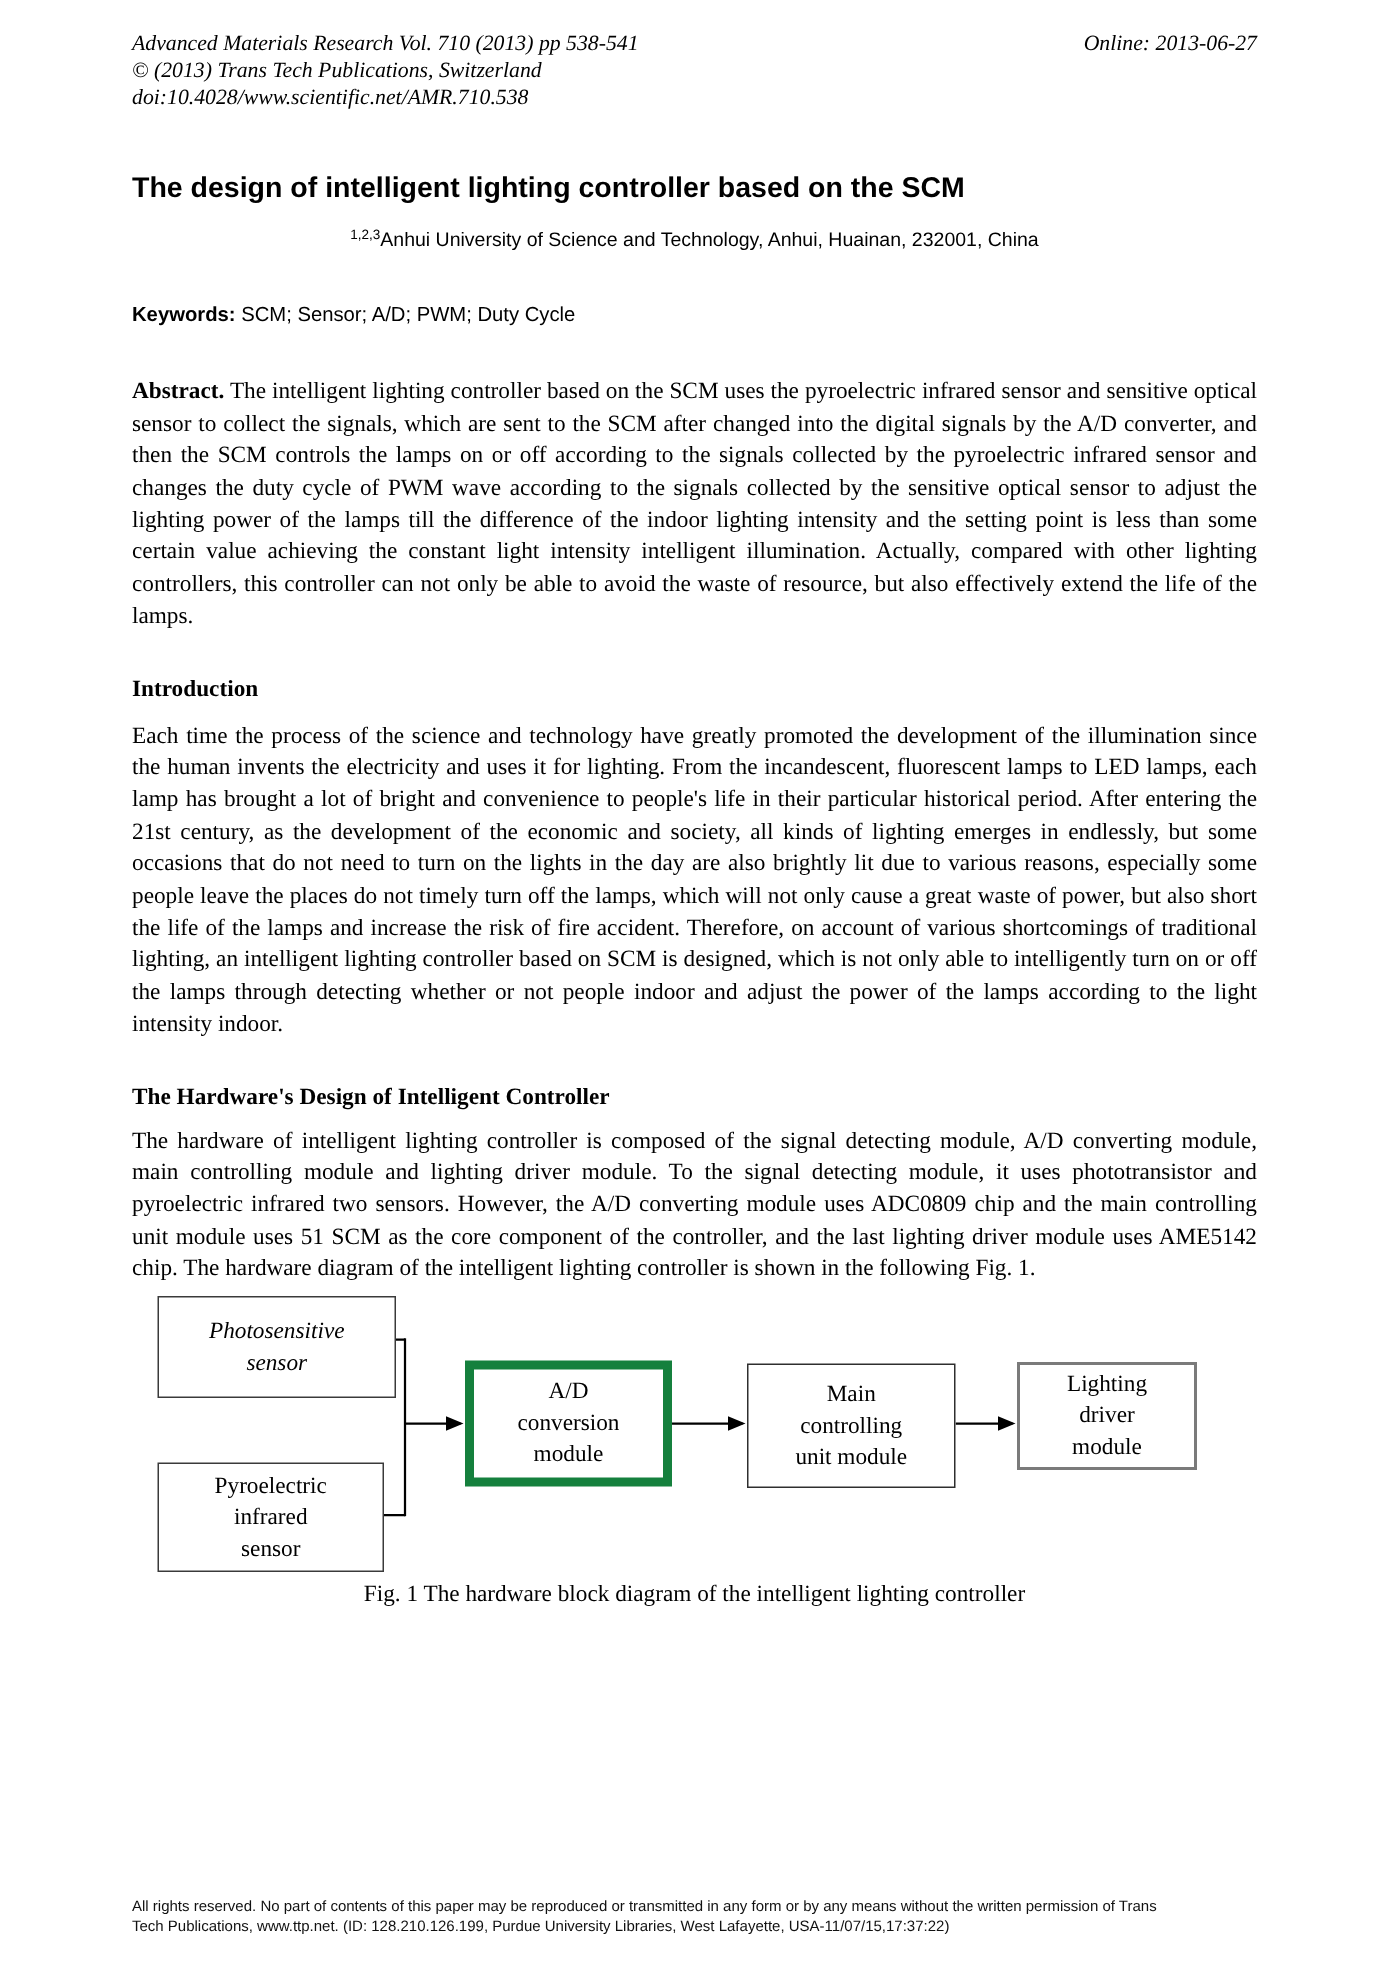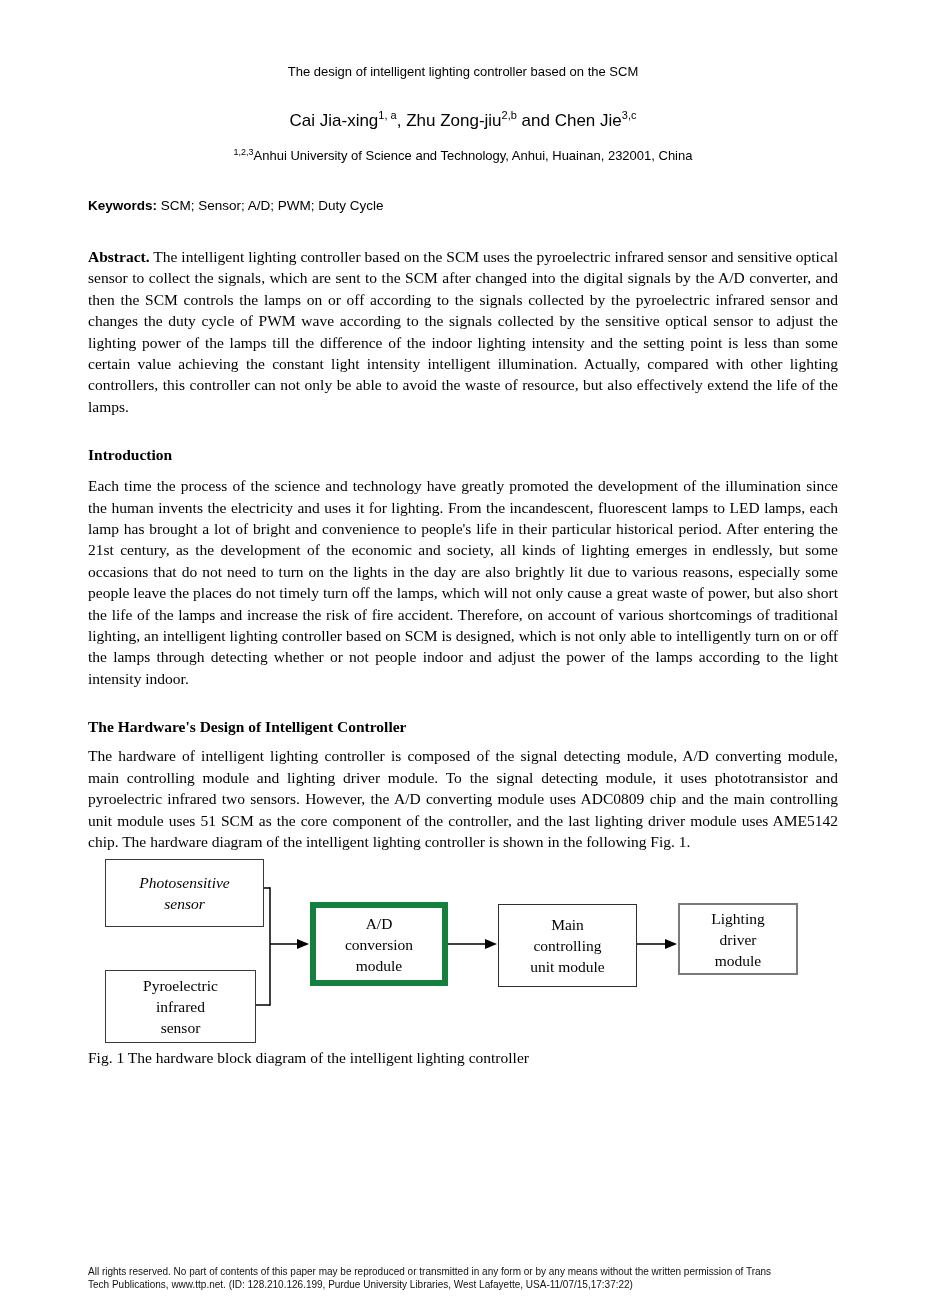--- a/index.html
+++ b/index.html
@@ -17,24 +17,24 @@
   .jheader .left div, .jheader .right {
     font-style: italic;
     font-size: 14.5px;
     line-height: 18px;
     white-space: nowrap;
   }
 
   
   .title {
     margin-top: 40px;
-    text-align: center;
+    text-align: left;
     font-family: "Liberation Sans", sans-serif;
-    font-weight: normal;
-    font-size: 13px;
+    font-weight: bold;
+    font-size: 19px;
     line-height: 23px;
   }
   .authors {
     margin-top: 20px;
     text-align: center;
     font-family: "Liberation Sans", sans-serif;
     font-size: 17px;
     line-height: 24px;
   }
   .authors sup, .affil sup, .email sup { font-size: 11px; }
@@ -93,44 +93,52 @@
     box-sizing: border-box;
   }
   .box-photo   { left: 17px;  top: 4px;   width: 159px; height: 68px; border: 1.5px solid #3a3a3a; font-style: italic; }
   .box-pyro    { left: 17px;  top: 115px; width: 151px; height: 73px; border: 1.5px solid #3a3a3a; }
   .box-ad      { left: 222px; top: 47px;  width: 138px; height: 84px; border: 6px solid #15803d; }
   .box-main    { left: 410px; top: 49px;  width: 139px; height: 83px; border: 1.5px solid #2e2e2e; }
   .box-light   { left: 590px; top: 48px;  width: 120px; height: 72px; border: 2px solid #7a7a7a; }
   .connectors { position: absolute; left: 0; top: 0; }
 
   .fig-caption {
+    text-align: center;
     font-size: 15.5px;
     line-height: 21px;
     margin-top: 0px;
   }
 
   
   .footer {
     position: absolute;
     left: 88px; right: 60px; top: 1266px;
     font-family: "Liberation Sans", sans-serif;
     font-size: 10px;
     line-height: 12.5px;
     color: #111;
   }
 </style>
 </head>
 <body>
 
 <div class="page">
 
+  <div class="jheader">
+    <div class="left">
+      <div>Advanced Materials Research Vol. 710 (2013) pp 538-541</div>
+      <div>© (2013) Trans Tech Publications, Switzerland</div>
+      <div>doi:10.4028/www.scientific.net/AMR.710.538</div>
+    </div>
+    <div class="right">Online: 2013-06-27</div>
+  </div>
 
   <div class="title">The design of intelligent lighting controller based on the SCM</div>
 
-  <div class="authors"><span>Cai Jia-xing</span><sup>1, a</sup><span>, Zhu Zong-jiu</span><sup>2,b</sup><span> and Chen Jie</span><sup>3,c</sup></div>
 
   <div class="affil"><sup>1,2,3</sup><span>Anhui University of Science and Technology, Anhui, Huainan, 232001, China</span></div>
 
 
   <div class="keywords"><b>Keywords:</b><span> SCM; Sensor; A/D; PWM; Duty Cycle</span></div>
 
   <div class="para abstract"><b>Abstract.</b><span> The intelligent lighting controller based on the SCM uses the pyroelectric infrared sensor and sensitive optical sensor to collect the signals, which are sent to the SCM after changed into the digital signals by the A/D converter, and then the SCM controls the lamps on or off according to the signals collected by the pyroelectric infrared sensor and changes the duty cycle of PWM wave according to the signals collected by the sensitive optical sensor to adjust the lighting power of the lamps till the difference of the indoor lighting intensity and the setting point is less than some certain value achieving the constant light intensity intelligent illumination. Actually, compared with other lighting controllers, this controller can not only be able to avoid the waste of resource, but also effectively extend the life of the lamps.</span></div>
 
   <div class="sec-heading">Introduction</div>
   <div class="para sec-body">Each time the process of the science and technology have greatly promoted the development of the illumination since the human invents the electricity and uses it for lighting. From the incandescent, fluorescent lamps to LED lamps, each lamp has brought a lot of bright and convenience to people's life in their particular historical period. After entering the 21st century, as the development of the economic and society, all kinds of lighting emerges in endlessly, but some occasions that do not need to turn on the lights in the day are also brightly lit due to various reasons, especially some people leave the places do not timely turn off the lamps, which will not only cause a great waste of power, but also short the life of the lamps and increase the risk of fire accident. Therefore, on account of various shortcomings of traditional lighting, an intelligent lighting controller based on SCM is designed, which is not only able to intelligently turn on or off the lamps through detecting whether or not people indoor and adjust the power of the lamps according to the light intensity indoor.</div>

